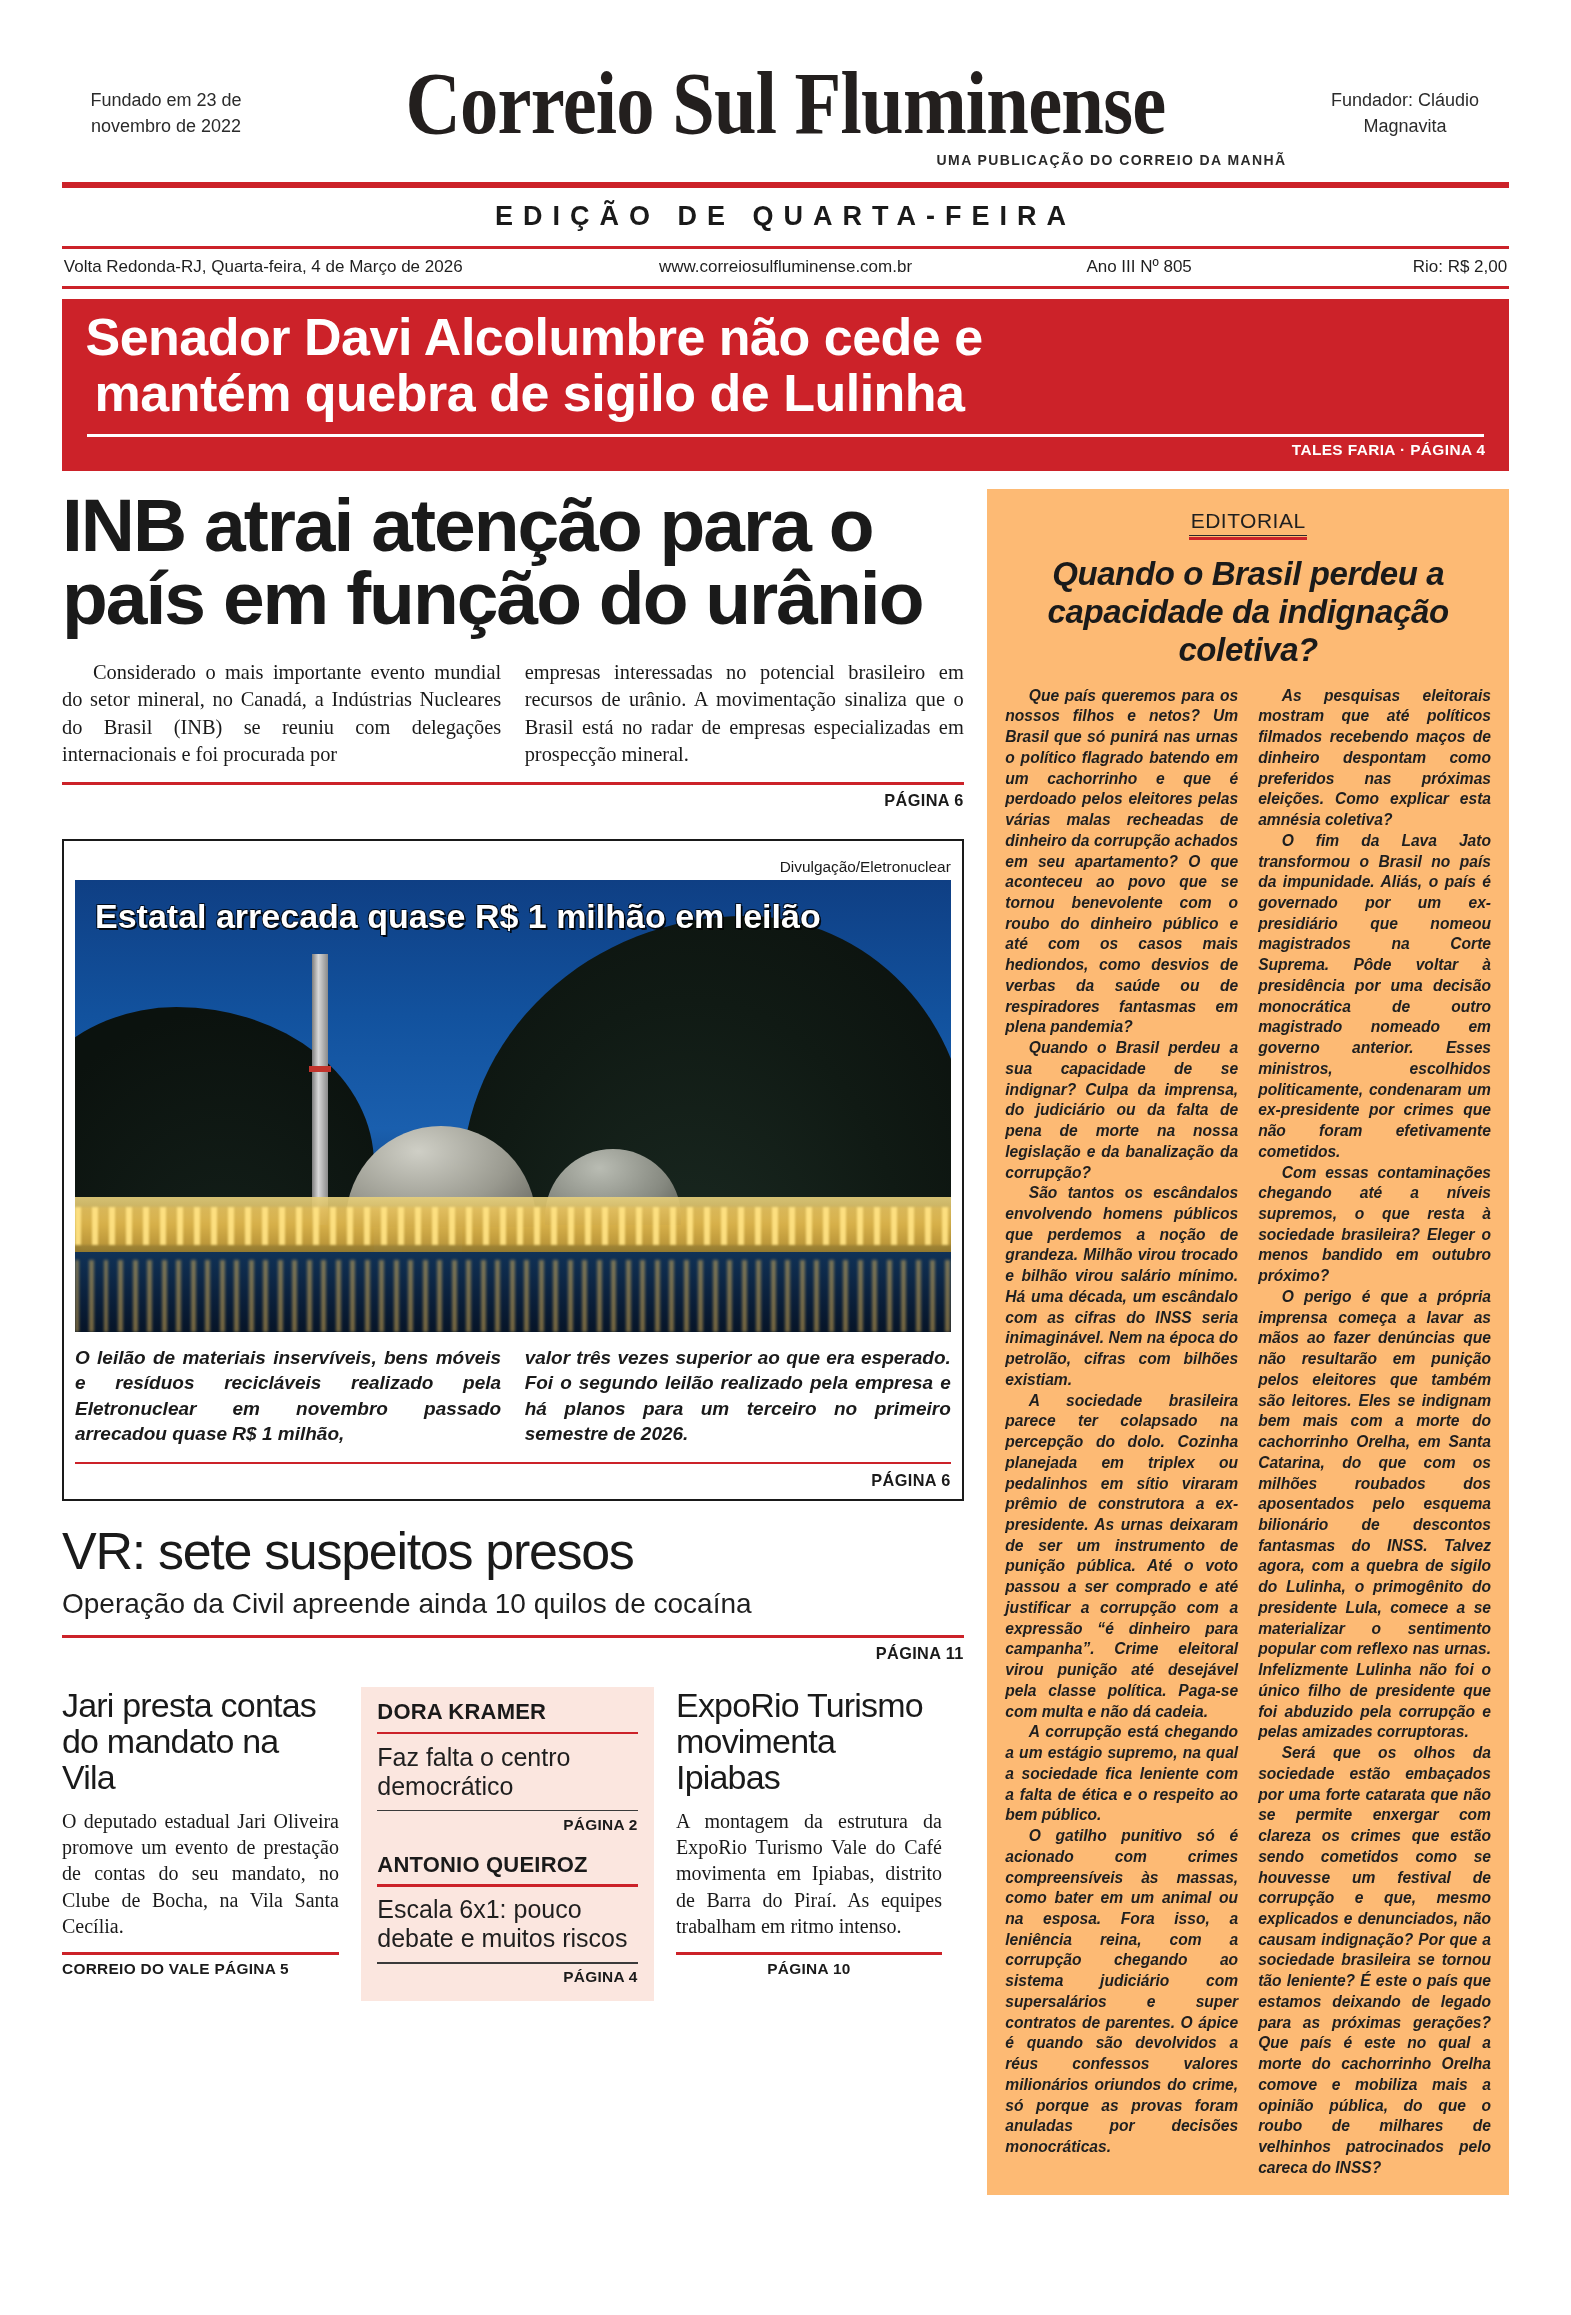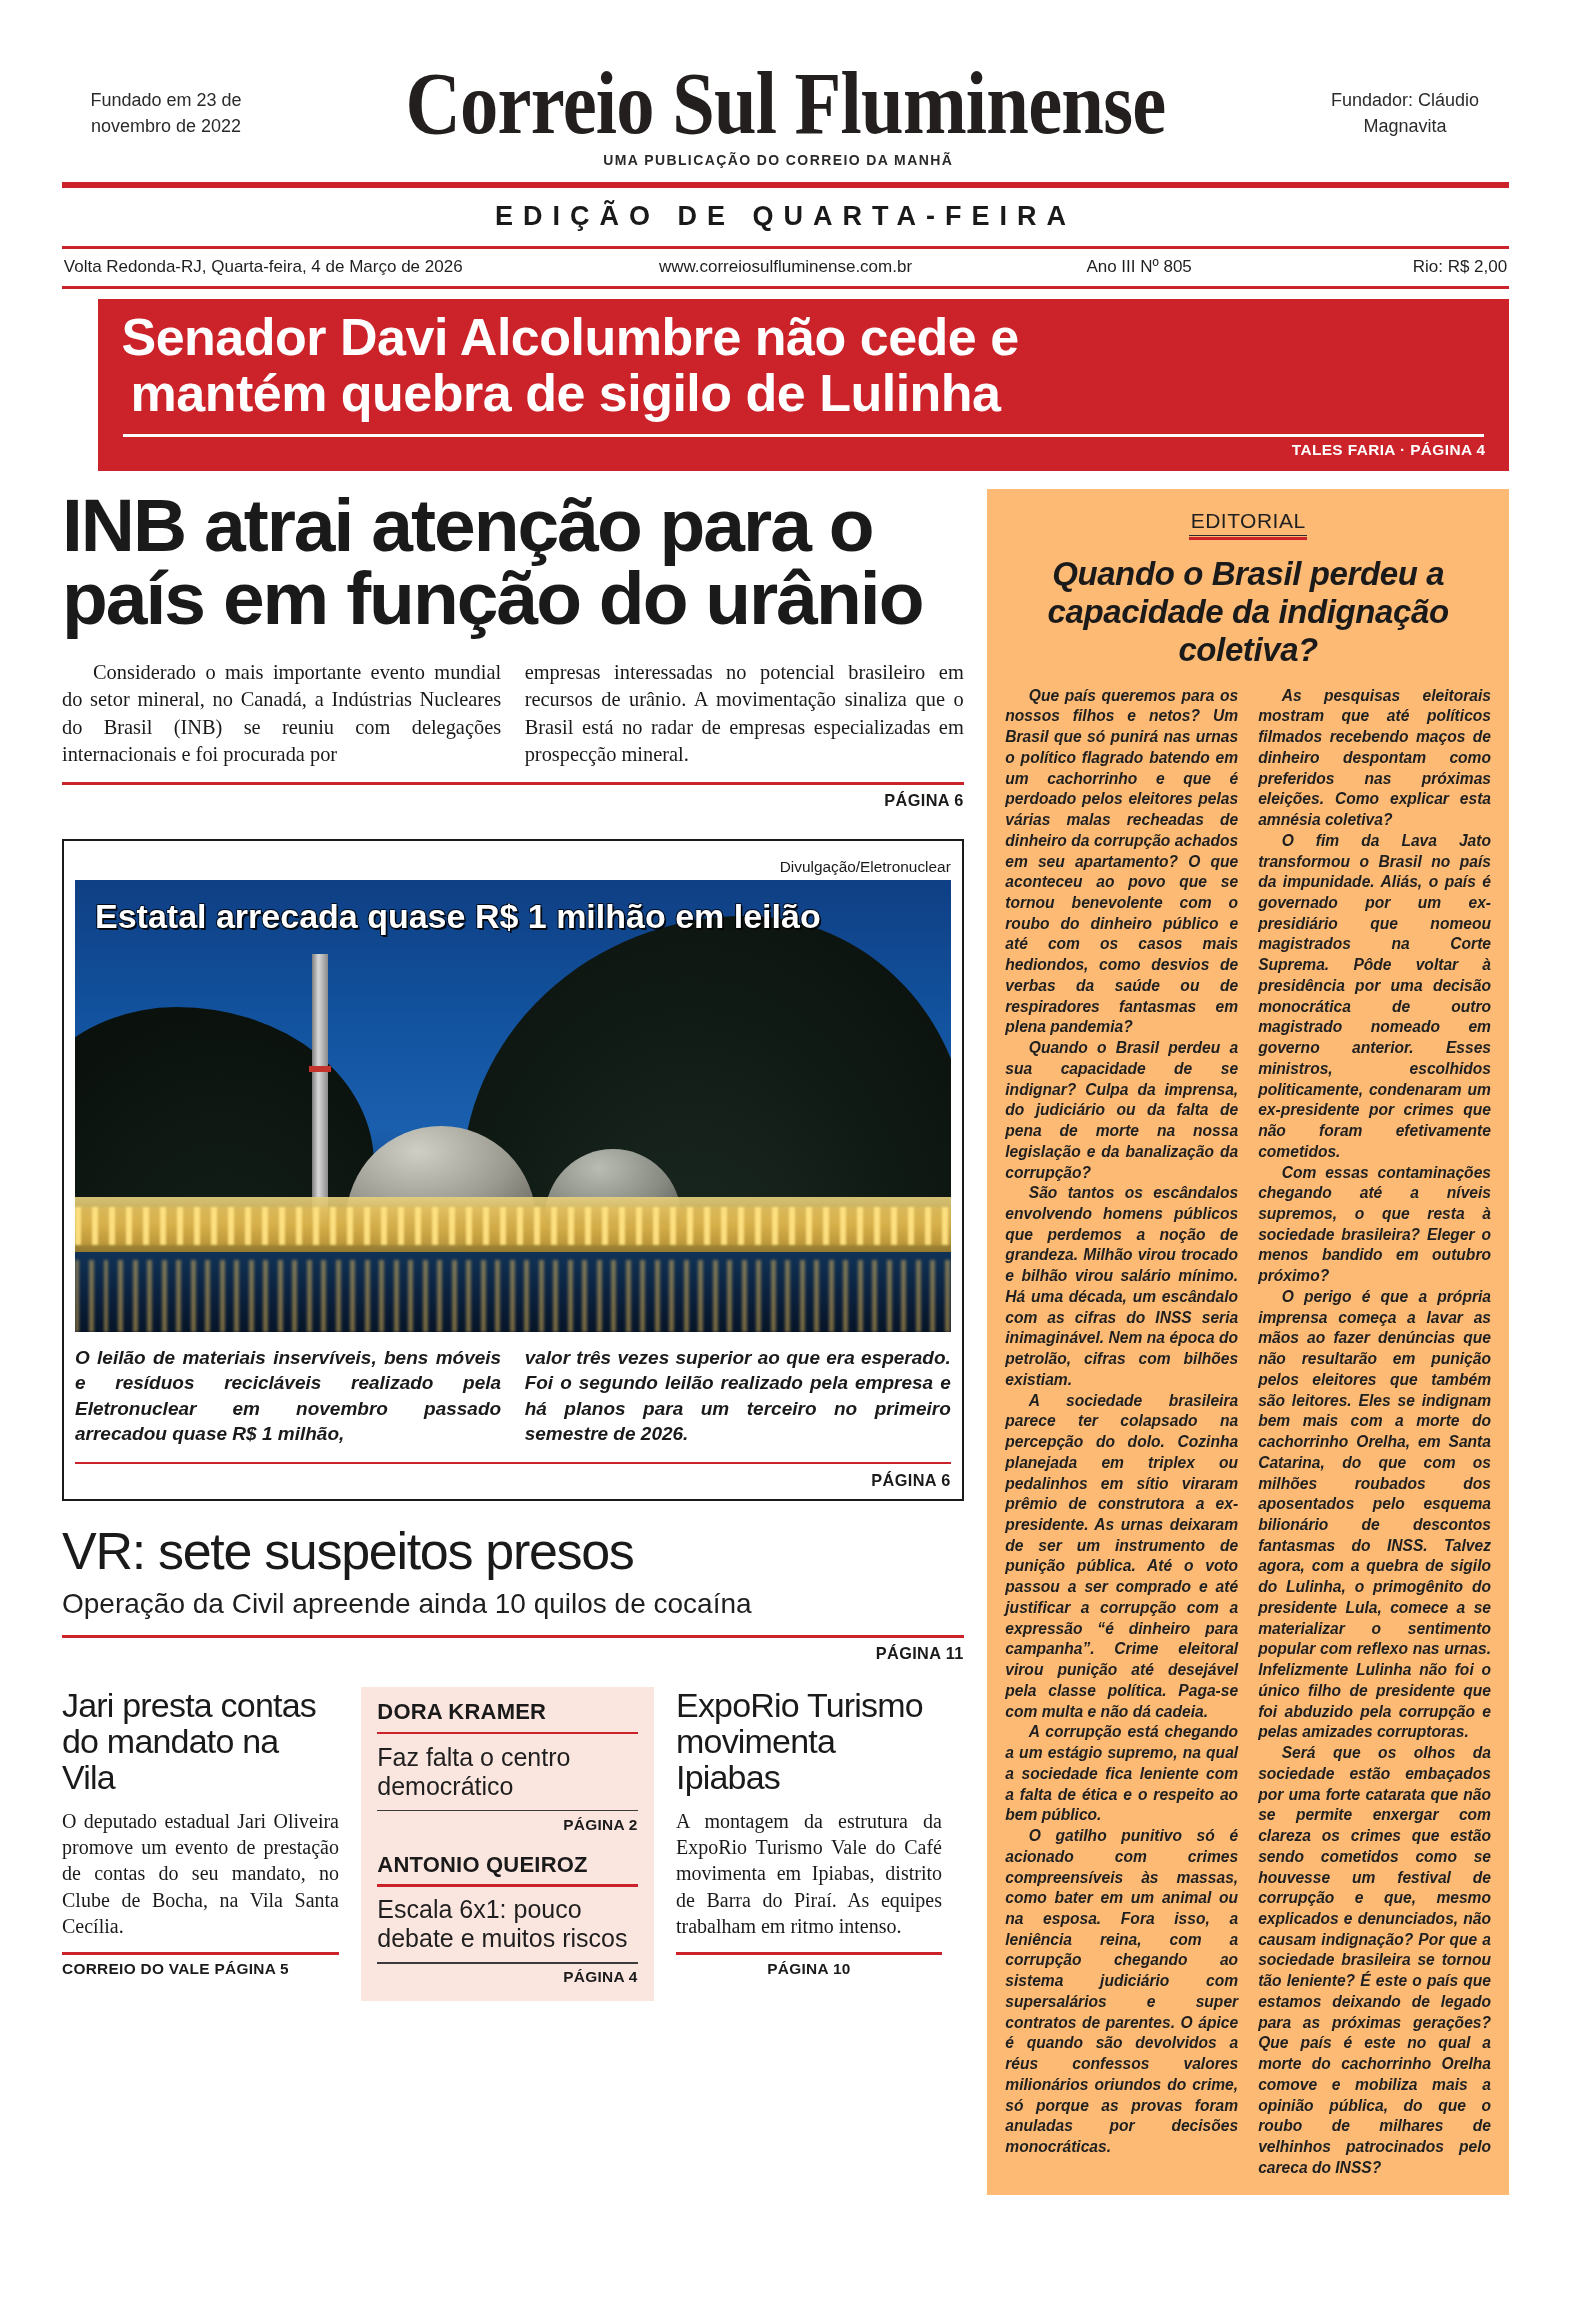--- a/index.html
+++ b/index.html
@@ -28,21 +28,21 @@
     font-size: 89px;
     letter-spacing: -0.9px;
     line-height: 1.0;
     color: #231f1e;
     transform: scaleX(0.86);
     transform-origin: center;
     white-space: nowrap;
   }
   .logo-sub {
     font-size: 14px; font-weight: bold; letter-spacing: 1.4px;
-    color: #2a2a2a; margin-top: 3.6px; padding-right: 14.5px; text-align: center;
+    color: #2a2a2a; margin-top: 3.6px; padding-right: 14.5px; text-align: right;
   }
 
   .rule-red-thick { height: 6.3px; background: #cc2229; margin-top: 9px; }
   .rule-red-thin  { height: 2.7px; background: #cc2229; }
 
   .edition-band {
     text-align: center;
     font-size: 27px;
     font-weight: bold;
     letter-spacing: 10px;
@@ -58,21 +58,20 @@
   .info-bar span { white-space: nowrap; }
   .info-left { width: 34%; text-align: left; }
   .info-mid { width: 32%; text-align: center; }
   .info-year { width: 17%; text-align: center; }
   .info-price { width: 17%; text-align: right; }
 
   
   .banner {
     background: #cc2229; color: #ffffff; margin-top: 10px;
     padding: 11px 23.5px 9px 23.5px;
-    margin-left: 36px;
   }
   .banner-line {
     font-size: 52px; font-weight: bold; line-height: 1.07;
     letter-spacing: -0.5px; white-space: nowrap;
   }
   .banner-line.l2 { padding-left: 9px; }
   .banner-rule { height: 2.7px; background: #ffffff; margin: 12.7px 1.8px 4.5px 1.8px; }
   .banner-credit {
     text-align: right; font-size: 15.4px; font-weight: bold; letter-spacing: 0.4px;
     padding-bottom: 2.7px;

